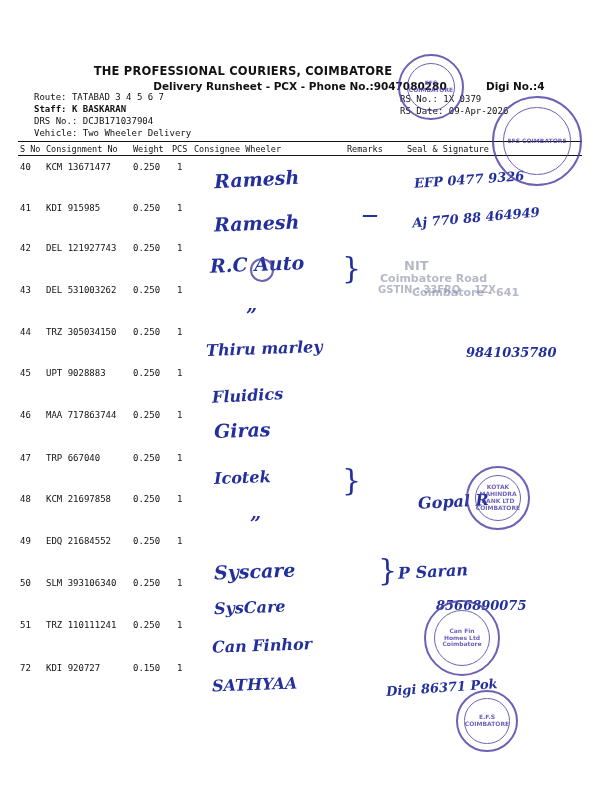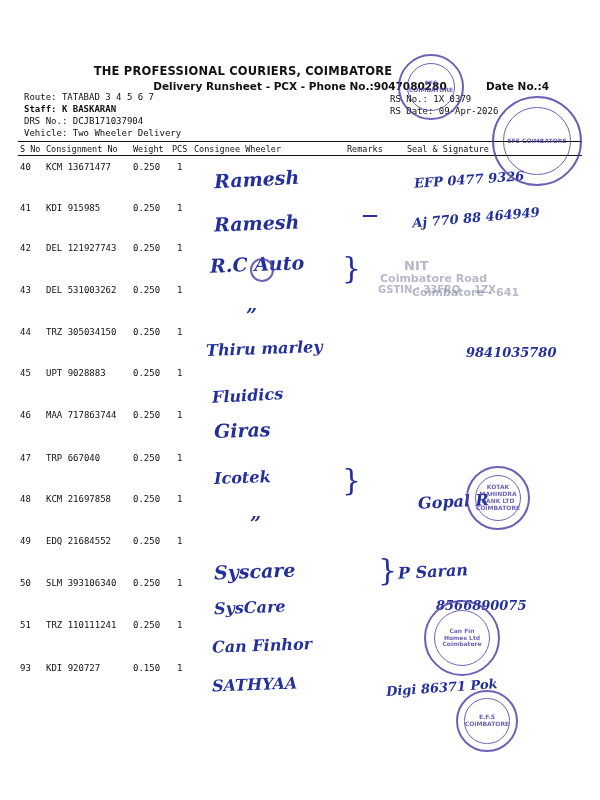--- a/index.html
+++ b/index.html
@@ -50,20 +50,21 @@
     left: 486px;
     font-family: "DejaVu Sans", sans-serif;
     font-weight: bold;
     font-size: 10.5px;
   }
   .meta {
     position: absolute;
     font-size: 9px;
     font-family: "DejaVu Sans Mono", monospace;
     white-space: pre;
+    margin-left: 10px;
   }
   .meta-left-1 { top: 92px;  left: 24px; }
   .meta-left-2 { top: 104px; left: 24px; font-weight: bold;}
   .meta-left-3 { top: 116px; left: 24px; }
   .meta-left-4 { top: 128px; left: 24px; }
   .meta-right-1 { top: 94px;  left: 390px; }
   .meta-right-2 { top: 106px; left: 390px; }
 
   
   .rule {
@@ -170,21 +171,21 @@
     white-space: pre;
   }
 </style>
 </head>
 <body>
 
 <div class="page">
 
   <div class="doc-title">THE PROFESSIONAL COURIERS, COIMBATORE</div>
   <div class="doc-subtitle">Delivery Runsheet - PCX - Phone No.:9047080280</div>
-  <div class="pageno">Date No.:4</div>
+  <div class="pageno">Digi No.:4</div>
 
   <div class="meta meta-left-1">Route: TATABAD 3 4 5 6 7</div>
   <div class="meta meta-left-2">Staff: K BASKARAN</div>
   <div class="meta meta-left-3">DRS No.: DCJB171037904</div>
   <div class="meta meta-left-4">Vehicle: Two Wheeler Delivery</div>
   <div class="meta meta-right-1">RS No.: 1X 0379</div>
   <div class="meta meta-right-2">RS Date: 09-Apr-2026</div>
 
   <div class="rule rule-top"></div>
   <div class="colhead c-sno">S No</div>
@@ -262,21 +263,21 @@
     <span class="wt">0.250</span>
     <span class="pcs">1</span>
   </div>
   <div class="row" style="top:620px">
     <span class="sno">51</span>
     <span class="cno">TRZ 110111241</span>
     <span class="wt">0.250</span>
     <span class="pcs">1</span>
   </div>
   <div class="row" style="top:663px">
-    <span class="sno">93</span>
+    <span class="sno">72</span>
     <span class="cno">KDI 920727</span>
     <span class="wt">0.150</span>
     <span class="pcs">1</span>
   </div>
 
   <div class="faint" style="top:258px; left:404px; font-size:13px;">NIT</div>
   <div class="faint" style="top:272px; left:380px; font-size:11px;">Coimbatore Road</div>
   <div class="faint" style="top:286px; left:392px; font-size:11px;margin-left:20px;">Coimbatore - 641</div>
   <div class="faint" style="top:284px; left:378px; font-size:10px;">GSTIN : 33FRQ    1ZX</div>
 

